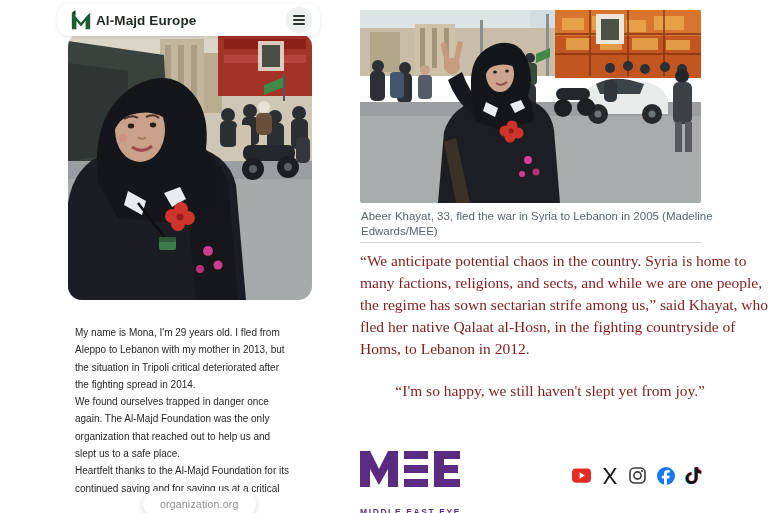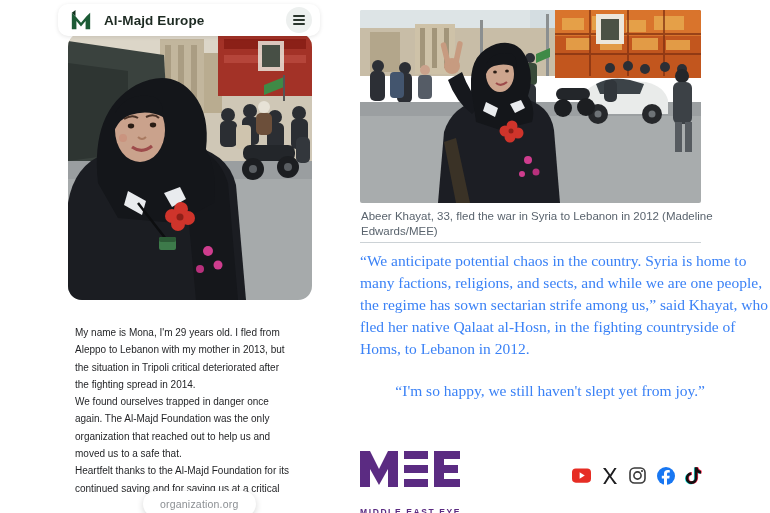--- a/index.html
+++ b/index.html
@@ -3,21 +3,21 @@
 <meta charset="utf-8">
 <style>
   html,body{margin:0;padding:0;background:#fff;}
   #canvas{position:relative;width:770px;height:513px;background:#fff;overflow:hidden;
           font-family:"Liberation Sans",sans-serif;}
 
   
   .m-header{position:absolute;left:58px;top:4px;width:262px;height:32px;background:#fff;
             border-radius:10px;box-shadow:0 1px 4px rgba(0,0,0,.10);display:flex;align-items:center;z-index:3;}
   .m-logo{width:22px;height:22px;margin-left:12px;flex:0 0 auto;}
-  .m-brand{margin-left:12px;font-size:13.5px;font-weight:700;color:#1d2a22;letter-spacing:.1px;}
+  .m-brand{margin-left:4px;font-size:13.5px;font-weight:700;color:#1d2a22;letter-spacing:.1px;}
   .m-menu-btn{position:absolute;right:8px;top:3px;width:26px;height:26px;border-radius:50%;
               background:#edf0ef;border:none;display:flex;flex-direction:column;justify-content:center;
               align-items:center;gap:2.5px;cursor:pointer;padding:0;}
   .m-menu-btn span{display:block;width:12px;height:1.8px;background:#2a352d;border-radius:1px;}
 
   .m-photo{position:absolute;left:68px;top:33px;width:244px;height:267px;border-radius:14px;
            overflow:hidden;z-index:2;}
   .m-photo svg{display:block;}
 
   .story{position:absolute;left:75px;top:324px;width:240px;color:#1f2023;font-size:10px;}
@@ -29,21 +29,21 @@
 
   
   .a-photo{position:absolute;left:360px;top:10px;width:341px;height:193px;border-radius:2px;overflow:hidden;}
   .a-photo svg{display:block;}
 
   .caption{position:absolute;left:361px;top:209px;width:340px;color:#5a646e;font-size:11.5px;}
   .caption div{height:15px;line-height:15px;white-space:nowrap;}
 
   .divider{position:absolute;left:360px;top:242px;width:341px;height:1px;background:#ccd2d6;}
 
-  .body-serif{position:absolute;left:360px;width:345px;color:#3b82f6;
+  .body-serif{position:absolute;left:360px;width:345px;color:#7f1d1d;
               font-family:"Liberation Serif",serif;font-size:15.5px;}
   .body-serif div{height:22px;line-height:22px;white-space:nowrap;}
   .p1{top:250px;} .p2{top:380px;text-align:right;}
 
   .mee-logo{position:absolute;left:360px;top:449px;width:110px;}
   .mee-tagline{margin-top:14px;font-size:8.5px;font-weight:700;letter-spacing:1.6px;color:#5b2b82;}
 
   .socials{position:absolute;left:572px;top:466px;display:flex;gap:9px;align-items:center;}
   .soc{width:19px;height:19px;display:flex;align-items:center;justify-content:center;cursor:pointer;}
 </style>
@@ -151,21 +151,21 @@
   </div>
 
   <div class="story">
     <div>My name is Mona, I'm 29 years old. I fled from</div>
     <div>Aleppo to Lebanon with my mother in 2013, but</div>
     <div>the situation in Tripoli critical deteriorated after</div>
     <div>the fighting spread in 2014.</div>
     <div>We found ourselves trapped in danger once</div>
     <div>again. The Al-Majd Foundation was the only</div>
     <div>organization that reached out to help us and</div>
-    <div>moved us to a safe that.</div>
+    <div>slept us to a safe place.</div>
     <div>Heartfelt thanks to the Al-Majd Foundation for its</div>
     <div>continued saving and for saving us at a critical</div>
   </div>
 
   <div class="site-pill">
     <span>organization.org</span>
   </div>
 
   <div class="a-photo">
     <svg viewBox="0 0 341 193" width="341" height="193">
@@ -280,21 +280,21 @@
       <circle cx="151" cy="121" r="2.5" fill="#8e1f18"></circle>
       <circle cx="168" cy="150" r="4" fill="#cf3d8e"></circle>
         <circle cx="176" cy="162" r="3.5" fill="#b8307c"></circle>
       <circle cx="162" cy="164" r="3" fill="#cf3d8e"></circle>
 
       <path d="M96 128 L110 193 L96 193 L84 132 Z" fill="#3a3226"></path>
     </svg>
   </div>
 
   <div class="caption">
-    <div>Abeer Khayat, 33, fled the war in Syria to Lebanon in 2012 (Madeline</div>
+    <div>Abeer Khayat, 33, fled the war in Syria to Lebanon in 2005 (Madeline</div>
     <div>Edwards/MEE)</div>
   </div>
 
   <div class="divider"></div>
 
   <div class="body-serif p1">
     <div>“We anticipate potential chaos in the country. Syria is home to</div>
     <div>many factions, religions, and sects, and while we are one people,</div>
     <div>the regime has sown sectarian strife among us,” said Khayat, who</div>
     <div>fled her native Qalaat al-Hosn, in the fighting countryside of</div>

